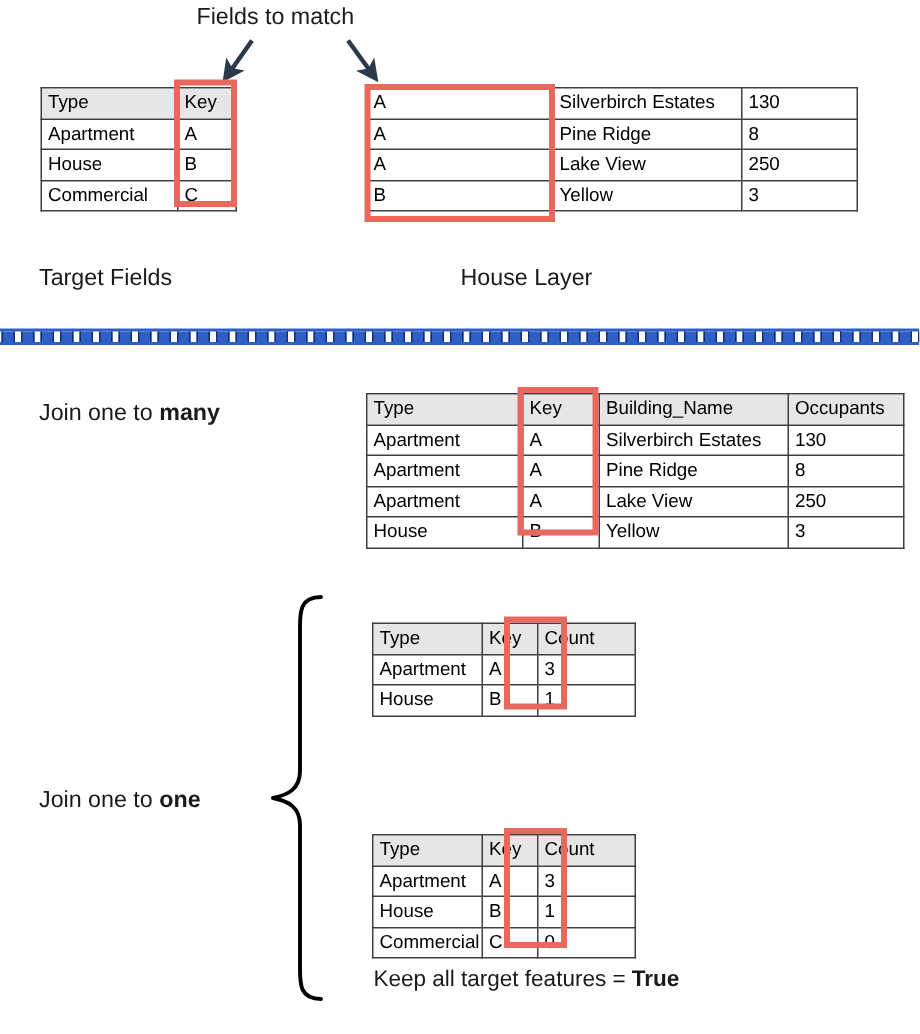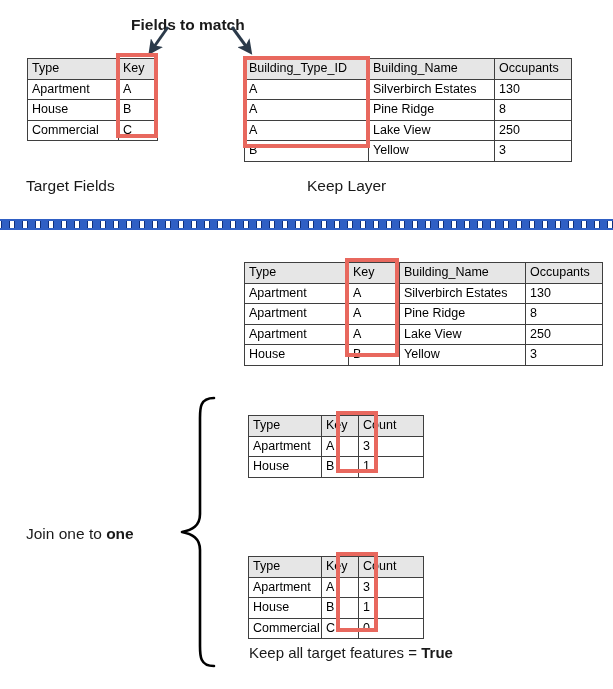--- a/index.html
+++ b/index.html
@@ -90,21 +90,21 @@
   .divider .railbot { top: 9px; }
 
   
   .brace-svg { position: absolute; overflow: visible; }
 </style>
 </head>
 <body>
 
 <div id="canvas">
 
-  <div class="txt" style="left:131px; top:17px; font-size:15.5px;font-weight:bold;">Fields to match</div>
+  <div class="txt" style="left:131px; top:4px; font-size:15.5px;">Fields to match</div>
 
   <svg class="arrow-svg" style="left:140px; top:22px;" width="120" height="38" viewBox="0 0 120 38">
     <defs>
       <marker id="ah" markerWidth="5" markerHeight="5" refX="2.6" refY="2.5" orient="auto" markerUnits="strokeWidth">
         <path d="M0,0 L5,2.5 L0,5 L1.2,2.5 z" fill="#2b3a4a"></path>
       </marker>
     </defs>
     <line x1="28" y1="5" x2="12.5" y2="27" stroke="#2b3a4a" stroke-width="3" marker-end="url(#ah)"></line>
     <line x1="92" y1="5" x2="108" y2="27" stroke="#2b3a4a" stroke-width="3" marker-end="url(#ah)"></line>
   </svg>
@@ -135,25 +135,20 @@
   </table>
   <div class="redbox" style="left:116px; top:53px; width:42px; height:85px;"></div>
 
   <table class="tbl" style="left:244px; top:58px; width:327px;">
     <colgroup>
         <col style="width:124px">
         <col style="width:126px">
         <col style="width:77px">
       </colgroup>
     <tbody>
-      <tr class="hdr">
-        <td>Building_Type_ID</td>
-        <td>Building_Name</td>
-        <td>Occupants</td>
-      </tr>
       <tr>
         <td>A</td>
         <td>Silverbirch Estates</td>
         <td>130</td>
       </tr>
       <tr>
         <td>A</td>
         <td>Pine Ridge</td>
         <td>8</td>
       </tr>
@@ -165,21 +160,21 @@
       <tr>
         <td>B</td>
         <td>Yellow</td>
         <td>3</td>
       </tr>
     </tbody>
   </table>
   <div class="redbox" style="left:243px; top:56px; width:127px; height:92px;"></div>
 
   <div class="txt" style="left:26px; top:178px; font-size:15.5px;">Target Fields</div>
-  <div class="txt" style="left:307px; top:178px; font-size:15.5px;">Keep Layer</div>
+  <div class="txt" style="left:307px; top:178px; font-size:15.5px;">House Layer</div>
 
   <div class="divider" style="top:219px;">
     <div class="railtop"></div>
     <div class="railbot"></div>
     <div id="stitches">
         <div class="stitch" style="left: 1px;"></div>
         <div class="stitch" style="left: 14px;"></div>
         <div class="stitch" style="left: 27px;"></div>
         <div class="stitch" style="left: 40px;"></div>
         <div class="stitch" style="left: 53px;"></div>
@@ -222,20 +217,23 @@
         <div class="stitch" style="left: 534px;"></div>
         <div class="stitch" style="left: 547px;"></div>
         <div class="stitch" style="left: 560px;"></div>
         <div class="stitch" style="left: 573px;"></div>
         <div class="stitch" style="left: 586px;"></div>
         <div class="stitch" style="left: 599px;"></div>
         <div class="stitch" style="left: 612px;"></div>
       </div>
   </div>
 
+  <div class="txt" style="left:26px; top:268px; font-size:15.5px;">
+    <span>Join one to </span><b>many</b>
+  </div>
 
   <table class="tbl" style="left:244px; top:262px; width:358px;">
     <colgroup>
         <col style="width:104px">
         <col style="width:51px">
         <col style="width:126px">
         <col style="width:77px">
       </colgroup>
     <tbody>
       <tr class="hdr">

